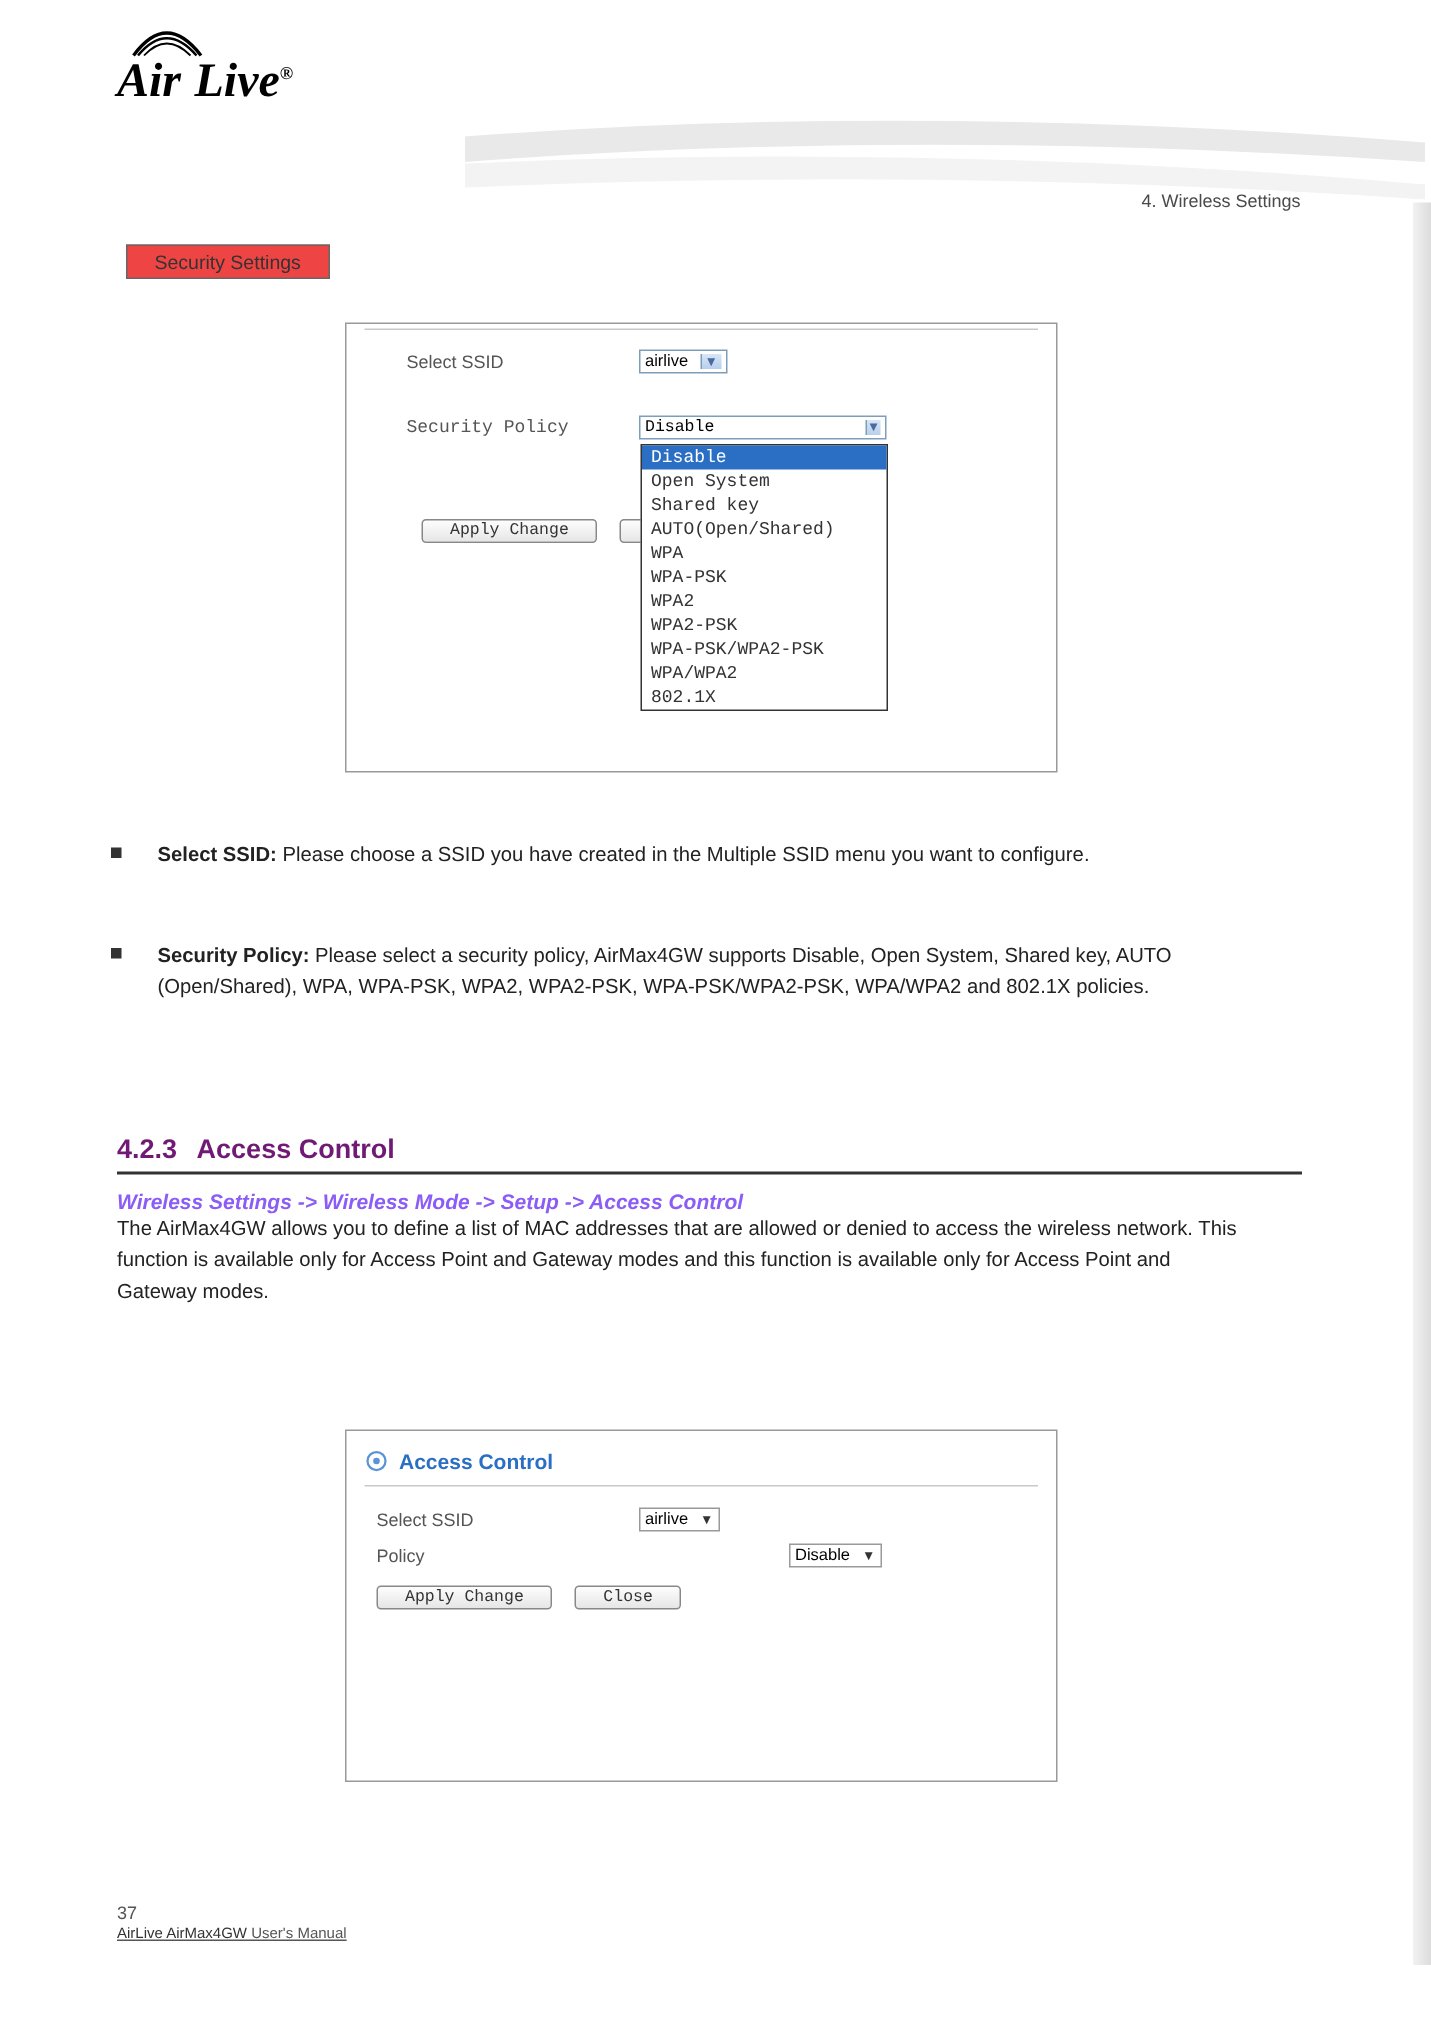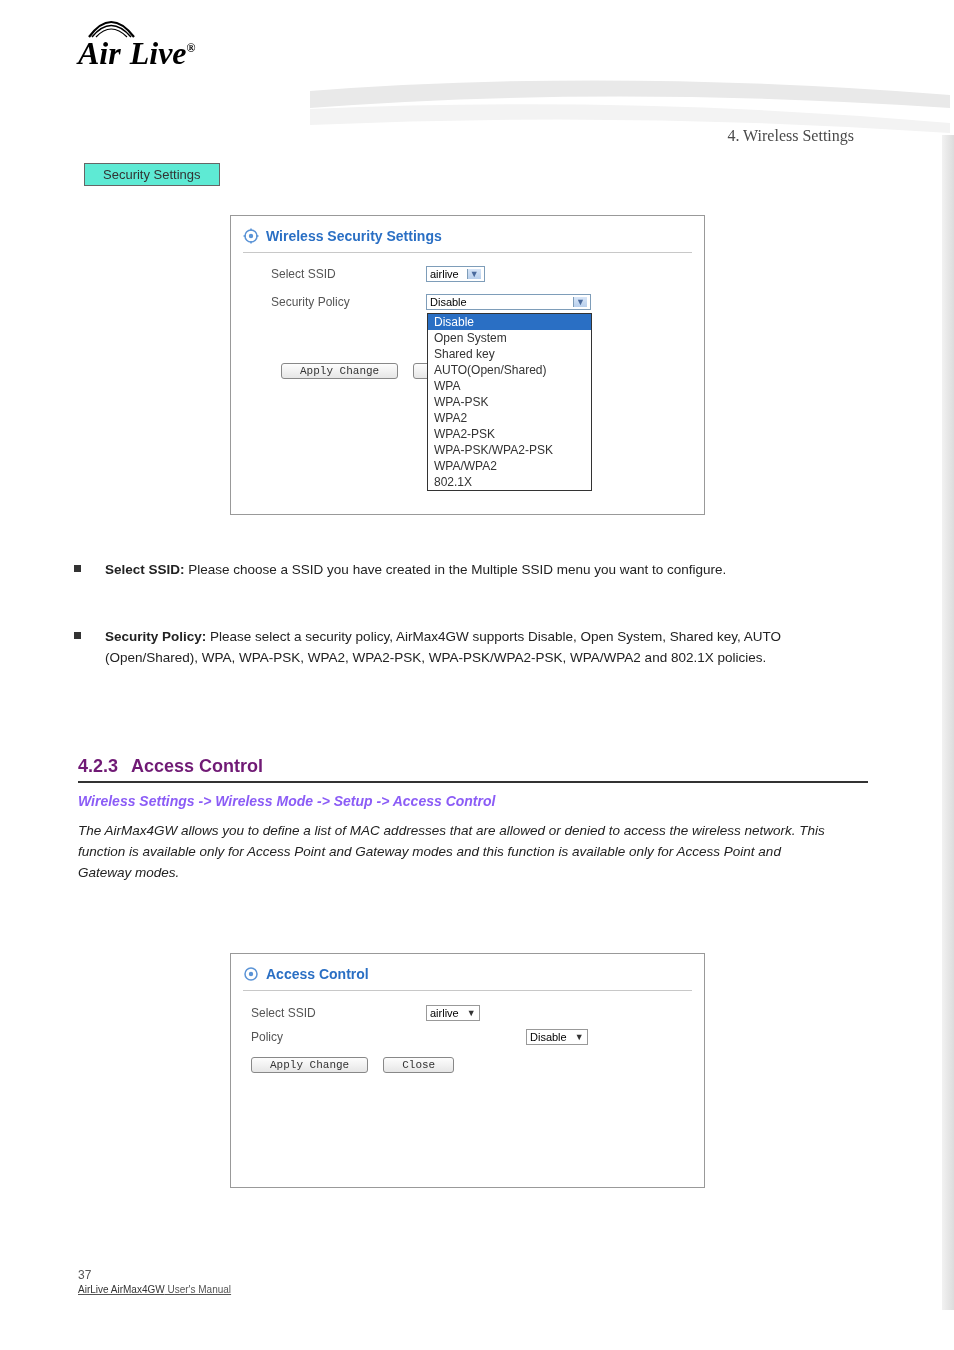--- a/index.html
+++ b/index.html
@@ -40,33 +40,32 @@
     .banner-swoosh {
       position: absolute;
       top: 73px;
       left: 310px;
       right: 0;
       height: 60px;
     }
     .chapter-header {
       position: absolute;
       top: 127px;
-      right: 100px;
+      right: 87px;
       text-align: right;
-      font-size: 16px;
+      font-size: 12px;
       color: #4a4a4a;
-      font-family: Liberation Serif, serif;
     }
     .section-button {
       position: absolute;
       top: 163px;
       left: 84px;
       border: 1px solid #666;
       padding: 3px 18px;
-      background: #5eead4;
+      background: #ef4444;
       font-size: 13px;
       color: #333;
     }
     .screenshot1 {
       position: absolute;
       top: 215px;
       left: 230px;
       width: 475px;
       height: 300px;
       border: 1px solid #999;
@@ -166,23 +165,21 @@
       width: 7px; height: 7px; background: #333;
       margin: 5px 24px 0 10px;
       flex-shrink: 0;
     }
     .bullet-text {
       font-size: 13.5px;
       color: #222;
       line-height: 1.55;
     }
     .para-text {
-      margin-top: 12px;
       width: 748px;
-      font-style: italic;
     }
     .screenshot2 {
       position: absolute;
       top: 953px;
       left: 230px;
       width: 475px;
       height: 235px;
       border: 1px solid #999;
       background: #fff;
     }
@@ -270,42 +267,29 @@
   <path d="M0 36 Q320 22 640 50 L640 60 Q320 38 0 52 Z" fill="#f3f3f3"></path>
 </svg>
 
 <div class="chapter-header">4. Wireless Settings</div>
 
 <div class="right-rail"></div>
 
 <div class="section-button">Security Settings</div>
 
 <div class="screenshot1">
-  <div class="panel-title">
-    <svg class="gear-icon" viewBox="0 0 16 16">
-      <circle cx="8" cy="8" r="6" fill="none" stroke="#5a93d6" stroke-width="1.5"></circle>
-      <circle cx="8" cy="8" r="2.2" fill="#5a93d6"></circle>
-      <g stroke="#5a93d6" stroke-width="1.5">
-        <line x1="8" y1="0.5" x2="8" y2="3"></line>
-          <line x1="8" y1="13" x2="8" y2="15.5"></line>
-        <line x1="0.5" y1="8" x2="3" y2="8"></line>
-          <line x1="13" y1="8" x2="15.5" y2="8"></line>
-      </g>
-    </svg>
-    <span>Wireless Security Settings</span>
-  </div>
   <hr class="hr-line">
   <div class="field-row">
     <span class="field-label">Select SSID</span>
     <span class="select-box">
       <span>airlive</span>
       <span class="select-arrow">▼</span>
     </span>
   </div>
-  <div class="field-row" style="margin-top:6px; position:relative;">
+  <div class="field-row" style="margin-top:22px; position:relative;font-family:Liberation Mono, monospace;">
     <span class="field-label">Security Policy</span>
     <span class="select-box select-wide">
       <span>Disable</span>
       <span class="select-arrow" style="margin-left:auto">▼</span>
       <div class="dropdown-list">
         <div class="dropdown-item selected">Disable</div>
         <div class="dropdown-item">Open System</div>
         <div class="dropdown-item">Shared key</div>
         <div class="dropdown-item">AUTO(Open/Shared)</div>
         <div class="dropdown-item">WPA</div>

